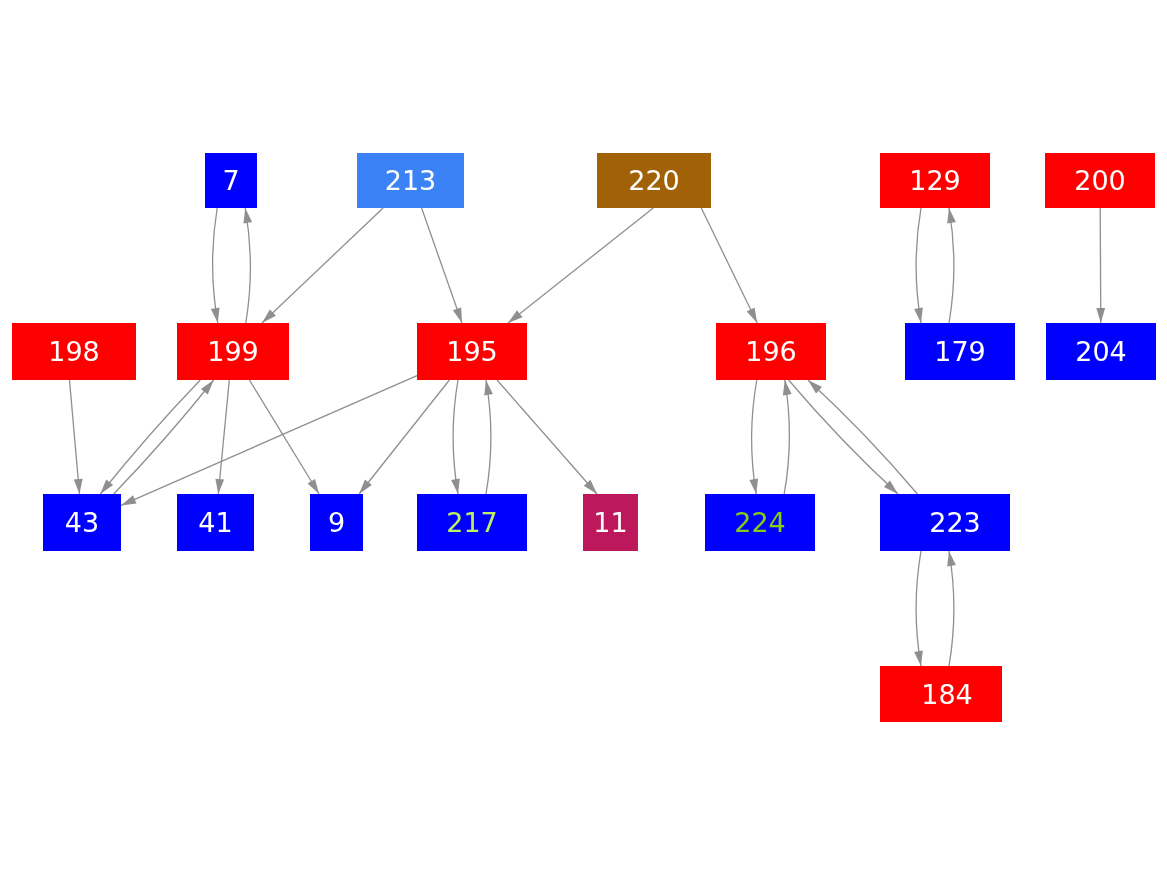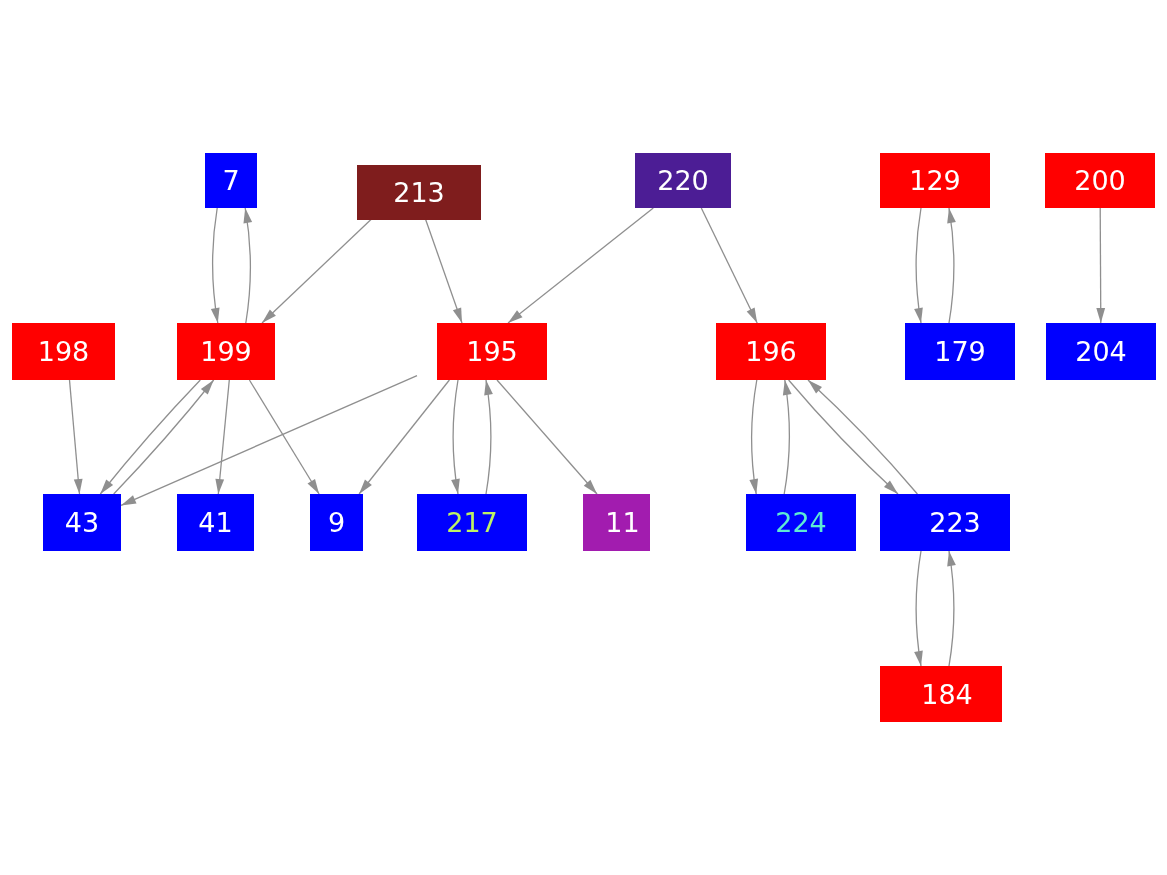--- a/index.html
+++ b/index.html
@@ -61,32 +61,32 @@
         <path d="M756.8,380.0 Q746.7,436.9 756.2,494.0" fill="none" stroke="#8f8f8f" stroke-width="1.3" marker-end="url(#arrowhead)"></path>
         <path d="M784.2,494.0 Q794.3,437.1 784.8,380.0" fill="none" stroke="#8f8f8f" stroke-width="1.3" marker-end="url(#arrowhead)"></path>
         <path d="M788.6,380.0 Q839.8,440.4 898.0,494.0" fill="none" stroke="#8f8f8f" stroke-width="1.3" marker-end="url(#arrowhead)"></path>
         <path d="M917.4,494.0 Q866.2,433.6 808.0,380.0" fill="none" stroke="#8f8f8f" stroke-width="1.3" marker-end="url(#arrowhead)"></path>
         <path d="M921.0,551.0 Q911.2,608.5 921.0,666.0" fill="none" stroke="#8f8f8f" stroke-width="1.3" marker-end="url(#arrowhead)"></path>
         <path d="M949.0,666.0 Q958.8,608.5 949.0,551.0" fill="none" stroke="#8f8f8f" stroke-width="1.3" marker-end="url(#arrowhead)"></path>
       </g>
   </svg>
   <div id="node-layer">
       <div class="node" style="left: 205px; top: 153px; width: 52px; height: 55px; background: rgb(0, 0, 255); color: rgb(255, 255, 255);">7</div>
-      <div class="node" style="left: 357px; top: 153px; width: 124px; height: 55px; background: #7f1d1d; color: rgb(255, 255, 255); margin-top: 12px;">213</div>
-      <div class="node" style="left: 635px; top: 153px; width: 96px; height: 55px; background: #4c1d95; color: rgb(255, 255, 255);">220</div>
+      <div class="node" style="left: 357px; top: 153px; width: 107px; height: 55px; background: #3b82f6; color: rgb(255, 255, 255);">213</div>
+      <div class="node" style="left: 597px; top: 153px; width: 114px; height: 55px; background: #a16207; color: rgb(255, 255, 255);">220</div>
       <div class="node" style="left: 880px; top: 153px; width: 110px; height: 55px; background: rgb(255, 0, 0); color: rgb(255, 255, 255);">129</div>
       <div class="node" style="left: 1045px; top: 153px; width: 110px; height: 55px; background: rgb(255, 0, 0); color: rgb(255, 255, 255);">200</div>
-      <div class="node" style="left: 12px; top: 323px; width: 103px; height: 57px; background: rgb(255, 0, 0); color: rgb(255, 255, 255);">198</div>
-      <div class="node" style="left: 177px; top: 323px; width: 98px; height: 57px; background: rgb(255, 0, 0); color: rgb(255, 255, 255);">199</div>
-      <div class="node" style="left: 417px; top: 323px; width: 110px; height: 57px; background: rgb(255, 0, 0); color: rgb(255, 255, 255); margin-left: 20px;">195</div>
+      <div class="node" style="left: 12px; top: 323px; width: 124px; height: 57px; background: rgb(255, 0, 0); color: rgb(255, 255, 255);">198</div>
+      <div class="node" style="left: 177px; top: 323px; width: 112px; height: 57px; background: rgb(255, 0, 0); color: rgb(255, 255, 255);">199</div>
+      <div class="node" style="left: 417px; top: 323px; width: 110px; height: 57px; background: rgb(255, 0, 0); color: rgb(255, 255, 255);">195</div>
       <div class="node" style="left: 716px; top: 323px; width: 110px; height: 57px; background: rgb(255, 0, 0); color: rgb(255, 255, 255);">196</div>
       <div class="node" style="left: 880px; top: 323px; width: 110px; height: 57px; background: rgb(0, 0, 255); color: rgb(255, 255, 255); margin-left: 25px;">179</div>
       <div class="node" style="left: 1046px; top: 323px; width: 110px; height: 57px; background: rgb(0, 0, 255); color: rgb(255, 255, 255);">204</div>
       <div class="node" style="left: 43px; top: 494px; width: 78px; height: 57px; background: rgb(0, 0, 255); color: rgb(255, 255, 255);">43</div>
       <div class="node" style="left: 177px; top: 494px; width: 77px; height: 57px; background: rgb(0, 0, 255); color: rgb(255, 255, 255);">41</div>
       <div class="node" style="left: 310px; top: 494px; width: 53px; height: 57px; background: rgb(0, 0, 255); color: rgb(255, 255, 255);">9</div>
       <div class="node" style="left: 417px; top: 494px; width: 110px; height: 57px; background: rgb(0, 0, 255); color: #bef264;">217</div>
-      <div class="node" style="left: 583px; top: 494px; width: 55px; height: 57px; background: #a21caf; color: rgb(255, 255, 255); padding-left: 12px;">11</div>
-      <div class="node" style="left: 746px; top: 494px; width: 110px; height: 57px; background: rgb(0, 0, 255); color: #5eead4;">224</div>
+      <div class="node" style="left: 583px; top: 494px; width: 55px; height: 57px; background: #be185d; color: rgb(255, 255, 255);">11</div>
+      <div class="node" style="left: 705px; top: 494px; width: 110px; height: 57px; background: rgb(0, 0, 255); color: #84cc16;">224</div>
       <div class="node" style="left: 880px; top: 494px; width: 110px; height: 57px; background: rgb(0, 0, 255); color: rgb(255, 255, 255); padding-left: 20px;">223</div>
       <div class="node" style="left: 880px; top: 666px; width: 110px; height: 56px; background: rgb(255, 0, 0); color: rgb(255, 255, 255); padding-left: 12px;">184</div>
     </div>
 </div>
 
 </body></html>

